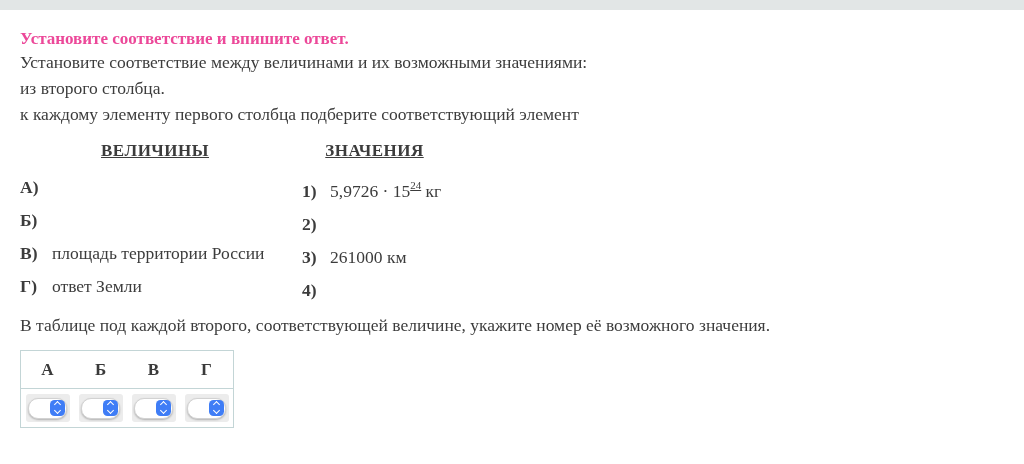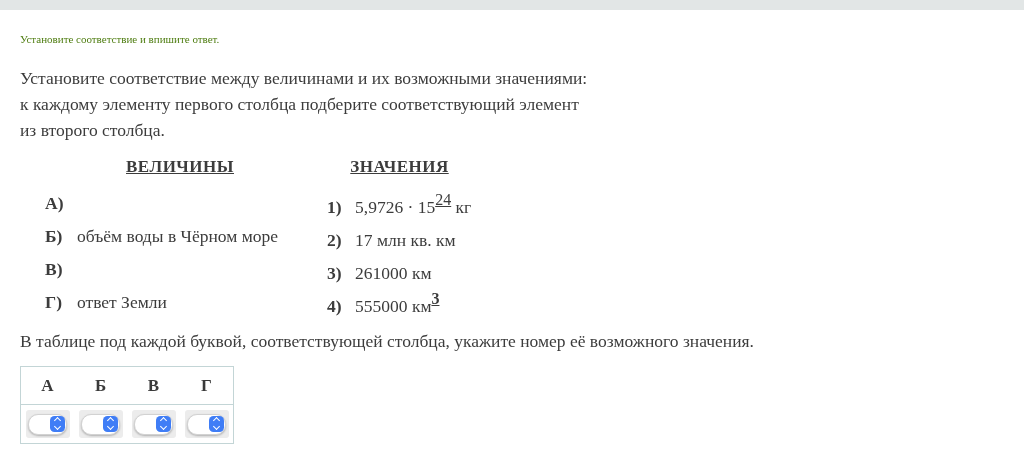--- a/index.html
+++ b/index.html
@@ -3,34 +3,34 @@
 <meta charset="utf-8">
 <style>
   html,body{margin:0;padding:0;}
   body{
     width:1024px;height:464px;overflow:hidden;background:#ffffff;
     font-family:"Liberation Serif","DejaVu Serif",serif;color:#3c3c3c;
     position:relative;
   }
   .topbar{height:10px;background:#e2e6e6;width:100%;}
   .content{padding:0 20px;}
-  .page-title{font-size:11px;font-weight:normal;line-height:20px;margin:19px 0 0 0;color:#4d7c0f;}
-  .intro{margin-top:16px;font-size:17.5px;line-height:26px;}
+  .page-title{font-size:17px;font-weight:bold;line-height:20px;margin:19px 0 0 0;color:#ec4899;}
+  .intro{font-size:17.5px;line-height:26px;}
   .match{display:flex;margin-top:14px;}
-  .col-left{margin-left:25px;width:270px;}
+  .col-left{width:270px;}
   .col-right{margin-left:12px;width:145px;}
   .col-header{font-size:17px;font-weight:bold;text-align:center;letter-spacing:0.5px;
     line-height:20px;}
   .col-header span{text-decoration:underline;}
   .rows{margin-top:10px;}
   .col-right .rows{margin-top:14px;}
   .mrow{line-height:33px;white-space:nowrap;font-size:17.5px;display:flex;}
   .mlabel{font-weight:bold;width:32px;flex:0 0 32px;}
   .col-right .mlabel{width:28px;flex:0 0 28px;}
-  .sup{font-size:16px;position:relative;top:-1px;vertical-align:super;line-height:0;text-decoration:underline;}
+  .sup{font-size:11px;position:relative;top:-1px;vertical-align:super;line-height:0;text-decoration:underline;}
   .sup-bold{font-weight:bold;}
   .instruction{margin-top:8px;font-size:17.5px;line-height:20px;}
   table.answer-table{margin-top:15px;border-collapse:collapse;border:1px solid #c3d5d6;}
   table.answer-table th{
     width:51px;height:35px;border-bottom:1px solid #c3d5d6;
     font-size:17px;font-weight:bold;text-align:center;vertical-align:middle;color:#3a3a3a;
   }
   table.answer-table td{width:51px;height:38px;text-align:center;vertical-align:middle;padding:0;}
   .chip{width:44px;height:28px;background:#ececec;border-radius:3px;margin:0 auto;
     display:flex;align-items:center;justify-content:center;}
@@ -49,71 +49,69 @@
 <body>
 
 <div class="topbar"></div>
 
 <div class="content">
 
   <h1 class="page-title">Установите соответствие и впишите ответ.</h1>
 
   <div class="intro">
     <div>Установите соответствие между величинами и их возможными значениями:</div>
+    <div>из второго столбца.</div>
     <div>к каждому элементу первого столбца подберите соответствующий элемент</div>
-    <div>из второго столбца.</div>
   </div>
 
   <div class="match">
 
     <div class="col-left">
       <div class="col-header"><span>ВЕЛИЧИНЫ</span></div>
       <div class="rows">
         <div class="mrow">
             <span class="mlabel">А)</span>
           </div>
         <div class="mrow">
             <span class="mlabel">Б)</span>
-            <span>объём воды в Чёрном море</span>
           </div>
         <div class="mrow">
             <span class="mlabel">В)</span>
+            <span>площадь территории России</span>
           </div>
         <div class="mrow">
             <span class="mlabel">Г)</span>
             <span>ответ Земли</span>
           </div>
       </div>
     </div>
 
     <div class="col-right">
       <div class="col-header"><span>ЗНАЧЕНИЯ</span></div>
       <div class="rows">
         <div class="mrow">
             <span class="mlabel">1)</span>
             <span><span>5,9726 · 15</span><sup class="sup">24</sup><span> кг</span></span>
           </div>
         <div class="mrow">
             <span class="mlabel">2)</span>
-            <span><span>17 млн кв. км</span><sup class="sup"></sup><span></span></span>
           </div>
         <div class="mrow">
             <span class="mlabel">3)</span>
             <span><span>261000 км</span><sup class="sup"></sup><span></span></span>
           </div>
         <div class="mrow">
             <span class="mlabel">4)</span>
-            <span><span>555000 км</span><sup class="sup sup-bold">3</sup><span></span></span>
           </div>
       </div>
     </div>
 
   </div>
 
-  <div class="instruction">В таблице под каждой буквой, соответствующей столбца, укажите номер её возможного значения.</div>
+  <div class="instruction">В таблице под каждой второго, соответствующей величине, укажите номер её возможного значения.</div>
 
   <table class="answer-table">
     <tbody>
         <tr>
       <th>А</th>
       <th>Б</th>
       <th>В</th>
       <th>Г</th>
     </tr>
     <tr>

